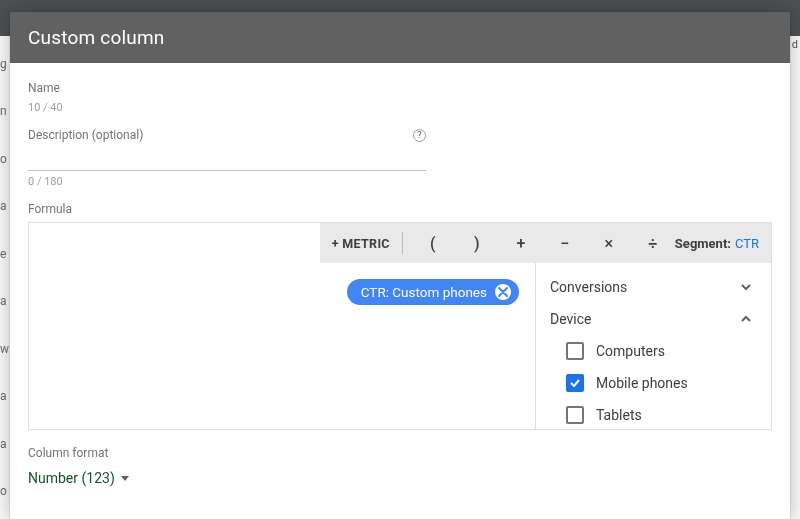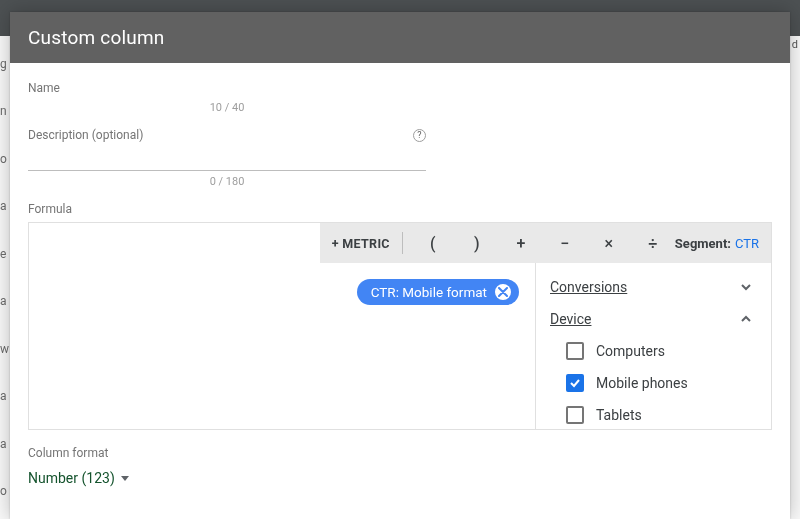--- a/index.html
+++ b/index.html
@@ -13,36 +13,36 @@
   .bg-right-strip .d { position:absolute; top:2px; right:2px; font-size:11px; color:#555;}
   .modal { position: absolute; top: 12px; left: 10px; right: 10px; bottom: 0; background: #ffffff; box-shadow: 0 0 20px rgba(0,0,0,.25), 0 0 2px rgba(0,0,0,.2); display:flex; flex-direction:column; overflow:hidden;}
   .modal-header { background: #616161; color: #ffffff; padding: 14px 18px; font-size: 19px; font-weight: 400; letter-spacing: .2px;}
   .modal-body { padding: 18px 18px 16px 18px; flex:1; overflow:hidden;}
   .field { margin-bottom: 14px; }
   .field.half { width: 398px; }
   .field-label { font-size: 12px; color: #757575; margin-bottom: 6px; display:flex; align-items:center; gap:4px;}
   .help-icon { width:13px; height:13px; border:1px solid #9e9e9e; border-radius:50%; display:inline-flex; align-items:center; justify-content:center; font-size:9px; color:#616161; margin-left:auto;}
   .text-input { width: 100%; border: none; border-bottom: 1px solid #bdbdbd; font-size: 14px; padding: 2px 0 4px 0; outline: none; background:transparent; color:#212121;}
   .text-input.empty { color:#9e9e9e;}
-  .counter { text-align: center; font-size: 11px; color: #9e9e9e; margin-top: 4px;}
+  .counter { text-align: left; font-size: 11px; color: #9e9e9e; margin-top: 4px;}
   .formula-box { border: 1px solid #e0e0e0; display:flex; flex-direction:column;align-items:flex-end; }
   .toolbar { background: #e9e9e9; display:flex; align-items:center; height:40px; padding: 0 12px; font-size: 14px; color:#3c4043;}
   .metric-btn { font-weight:700; font-size:12.5px; letter-spacing:.3px; padding: 0 8px 0 0; }
   .divider { width:1px; height:22px; background:#bdbdbd; margin: 0 8px 0 4px;}
   .op { width: 44px; text-align:center; font-size:16px; font-weight:500; color:#3c4043;}
   .spacer { flex:1; }
   .seg-label { font-size:13px; font-weight:700; color:#3c4043; margin-right:4px;}
   .seg-value { font-size:13px; color:#1a73e8; }
   .formula-body { display:flex; height: 166px;}
   .canvas { flex:1; padding: 16px; }
   .chip { display:inline-flex; align-items:center; background:#4285f4; color:#fff; border-radius: 16px; padding: 5px 8px 5px 14px; font-size: 13.5px; gap:8px;}
   .chip-x { width:16px; height:16px; border-radius:50%; background:#fff; display:flex; align-items:center; justify-content:center;}
   .chip-x svg { display:block;}
   .seg-panel { width: 236px; border-left:1px solid #e0e0e0; padding: 8px 12px 0 12px; font-size:14px; color:#3c4043; overflow:hidden;}
-  .seg-row { display:flex; align-items:center; justify-content:space-between; padding: 8px 2px; cursor:default;text-decoration:underline;}
+  .seg-row { display:flex; align-items:center; justify-content:space-between; padding: 8px 2px; cursor:default;}
   .chev { width:18px; text-align:center; color:#5f6368;}
   .chev svg { display:block;}
   .opts { padding-left: 18px; }
   .opt { display:flex; align-items:center; gap:12px; padding:7px 0;}
   .cb { width:18px; height:18px; border:2px solid #757575; border-radius:2px; display:flex; align-items:center; justify-content:center; background:#fff;}
   .cb.checked { background:#1a73e8; border-color:#1a73e8;}
   .cb.checked svg { display:block;}
   .cb svg { display:none;}
   .col-format { margin-top: 16px;}
   .format-sel { display:inline-flex; align-items:center; font-size:14px; color:#14532d; padding: 4px 0; gap:6px;}
@@ -101,21 +101,21 @@
           <span class="op">−</span>
           <span class="op">×</span>
           <span class="op">÷</span>
           <span class="spacer"></span>
           <span class="seg-label">Segment:</span>
           <span class="seg-value">CTR</span>
         </div>
         <div class="formula-body">
           <div class="canvas">
             <span class="chip">
-              <span>CTR: Mobile format</span>
+              <span>CTR: Custom phones</span>
               <span class="chip-x">
                 <svg width="10" height="10" viewBox="0 0 10 10">
                     <path d="M1 1 L9 9 M9 1 L1 9" stroke="#4285f4" stroke-width="2" stroke-linecap="round"></path>
                   </svg>
               </span>
             </span>
           </div>
           <div class="seg-panel">
             <div class="seg-row">
               <span>Conversions</span>

